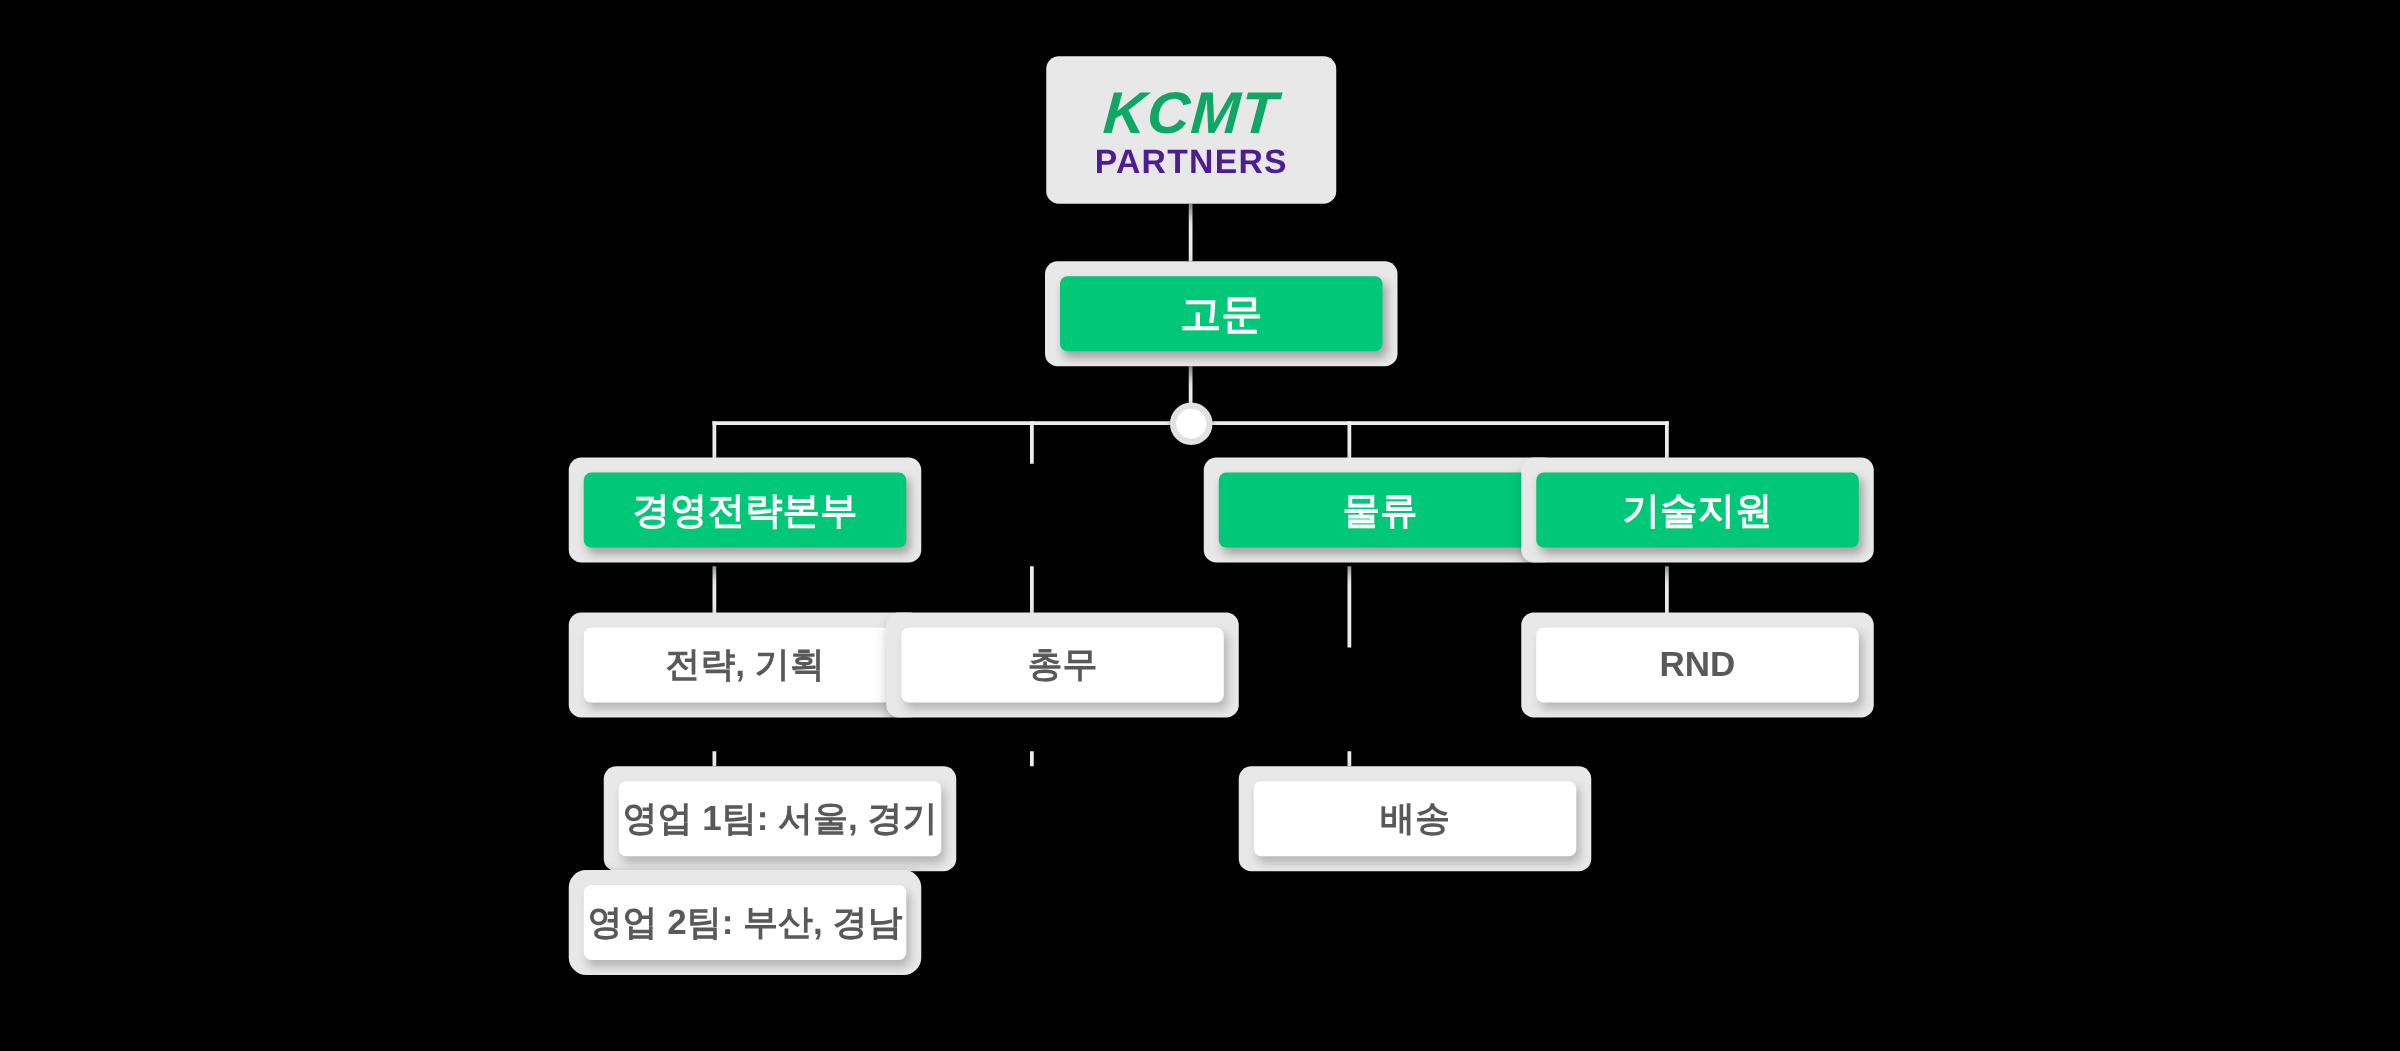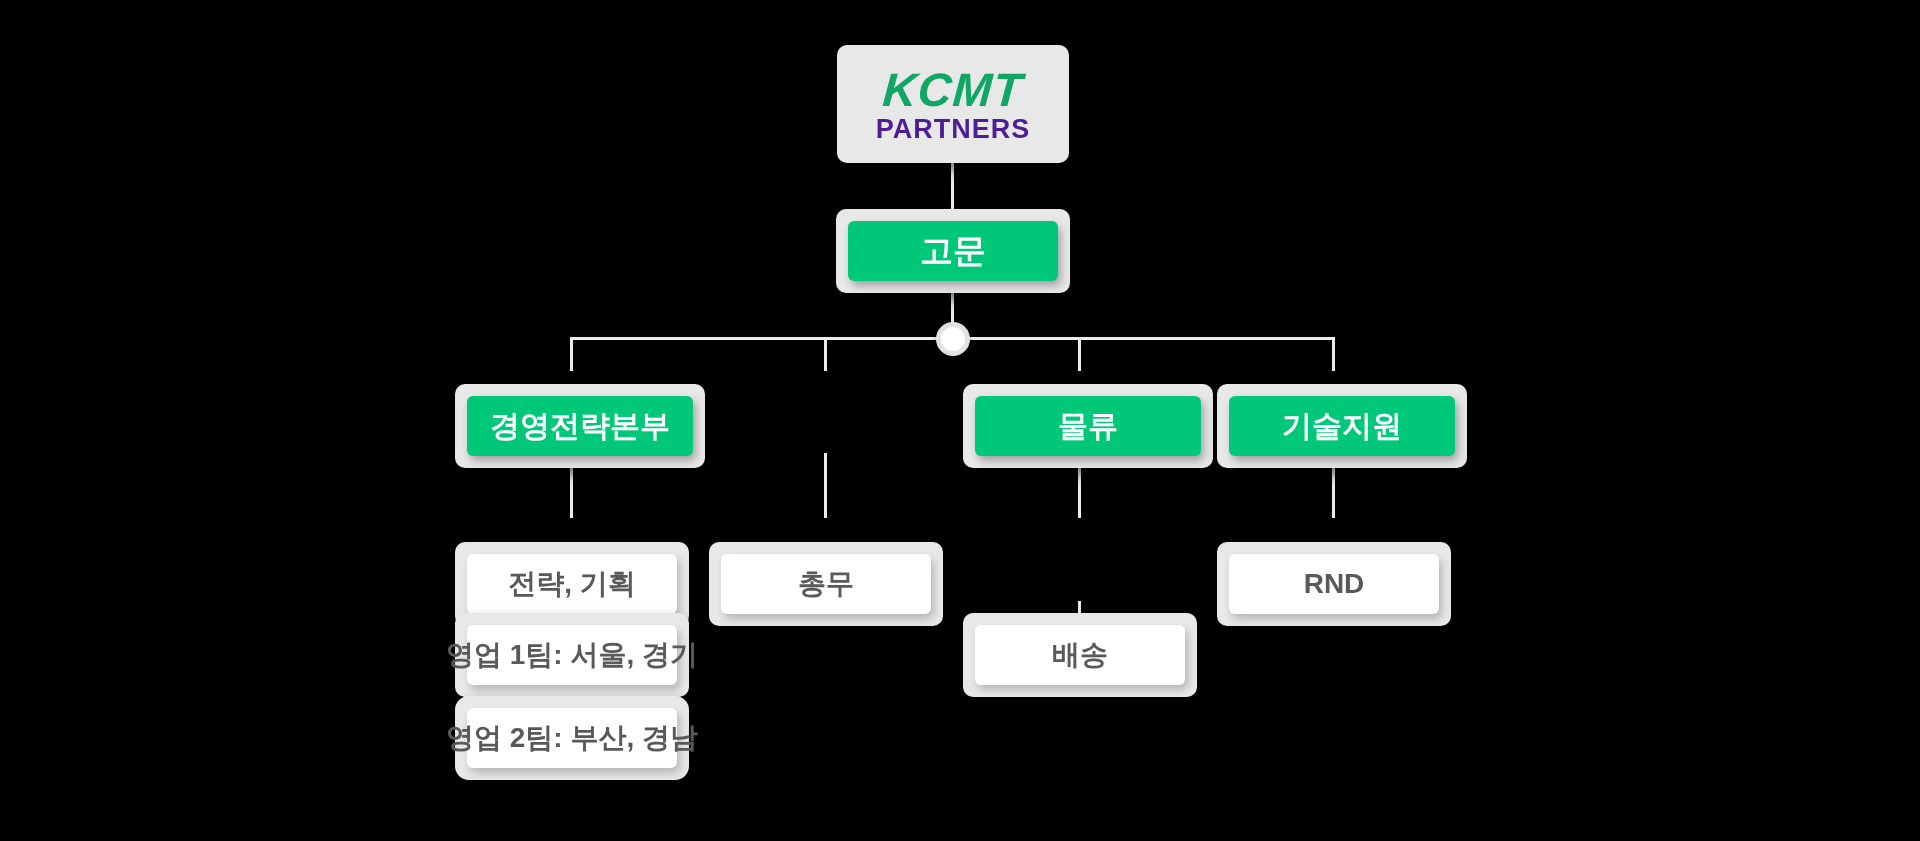--- a/index.html
+++ b/index.html
@@ -27,21 +27,21 @@
     width: 24px;
     height: 24px;
     background: #ffffff;
     border: 5px solid #e2e2e2;
     border-radius: 50%;
     box-shadow: 0 2px 4px rgba(0,0,0,0.35);
   }
   
   .card {
     position: absolute;
-    width: 234px;
+    width: 282px;
     height: 84px;
     background: #e8e8e8;
     border-radius: 10px;
     box-shadow: 5px 7px 12px rgba(0,0,0,0.5);
   }
   .card .inner {
     position: absolute;
     left: 12px; top: 12px; right: 12px; bottom: 12px;
     border-radius: 6px;
     display: flex;
@@ -91,23 +91,23 @@
     letter-spacing: 1px;
     line-height: 1;
     margin-top: 3px;
     color: #4c1d95;
   }
   
   .col1 { left: 455px; }
   .col2 { left: 709px; }
   .col3 { left: 963px; }
   .col4 { left: 1217px; }
-  .row-dept { top: 384px; padding-left: 16px; }
-  .row1 { top: 542px; text-align: center; }
-  .row2 { top: 613px; }
+  .row-dept { top: 366px; }
+  .row1 { top: 490px; text-align: center; }
+  .row2 { top: 613px; margin-left: 28px; }
   .row3 { top: 696px; border-radius: 14px; }
 </style>
 </head>
 <body>
 
 <div class="canvas">
 
   <div class="vline" style="left:951px; top:163px; height:46px"></div>
   <div class="vline" style="left:951px; top:293px; height:31px"></div>
   <div class="hline" style="left:570px; top:337px; width:765px"></div>

